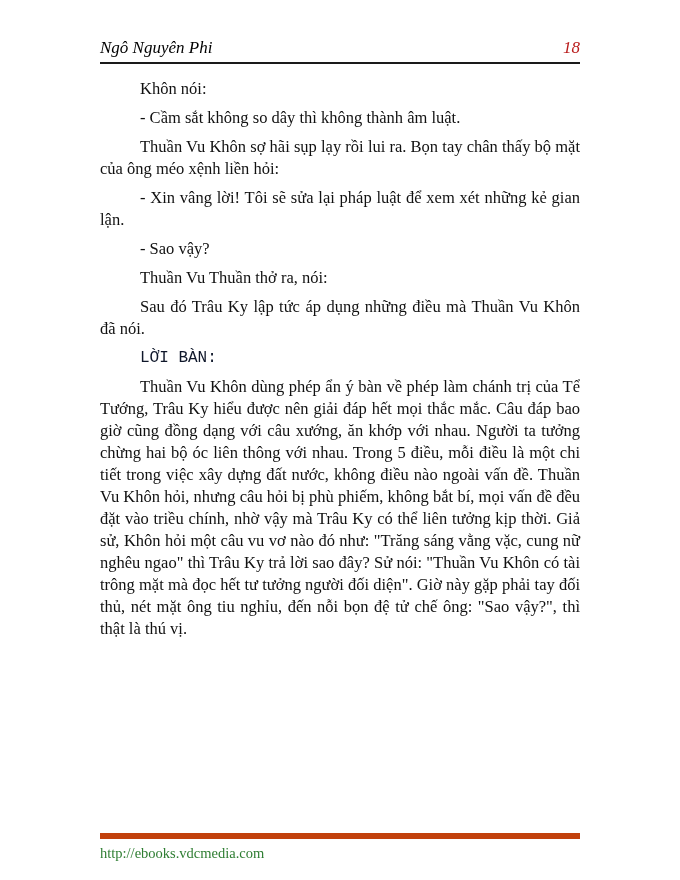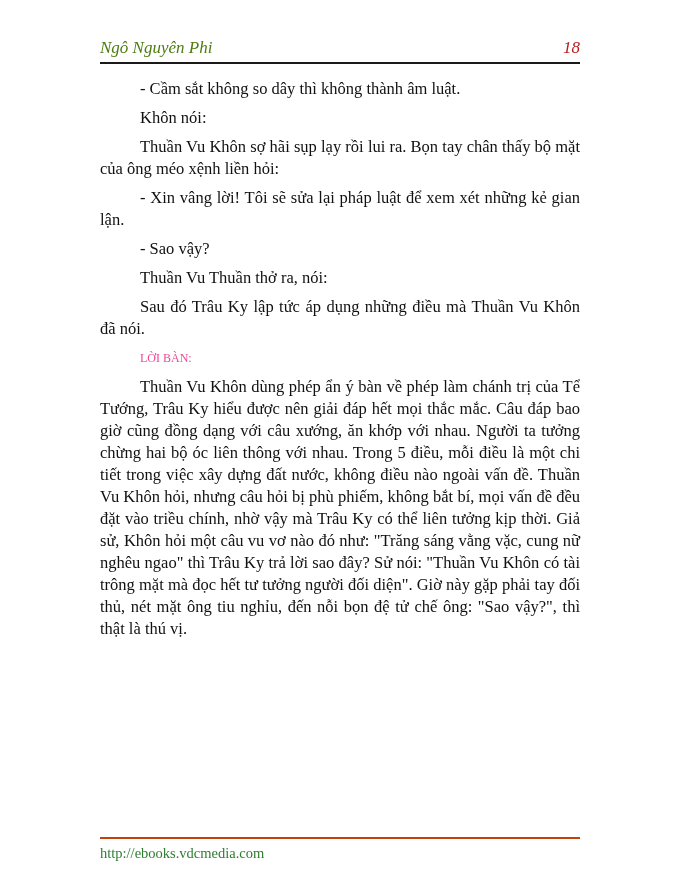--- a/index.html
+++ b/index.html
@@ -22,21 +22,21 @@
     top: 38px;
     left: 100px;
     right: 100px;
     display: flex;
     justify-content: space-between;
     align-items: baseline;
     font-style: italic;
     font-size: 17px;
   }
   .header .author {
-    color: #4d7c0f;
+    color: #000000;
   }
   .header .page-number {
     color: #b91c1c;
   }
   .header-rule {
     position: absolute;
     top: 62px;
     left: 100px;
     right: 100px;
     border: none;
@@ -52,29 +52,30 @@
     line-height: 22px;
     text-align: justify;
   }
   .content p {
     margin: 0 0 7px 0;
     text-indent: 40px;
   }
   .section-heading {
     margin: 22px 0 14px 0;
     text-indent: 40px;
-    color: #ec4899;
-    font-size: 12px;
+    color: #0f172a;
+    font-size: 16px;
+    font-family: Liberation Mono, monospace;
   }
   .footer {
     position: absolute;
     left: 100px;
     right: 100px;
     bottom: 18px;
-    border-top: 2px solid #c2410c;
+    border-top: 6px solid #c2410c;
     padding-top: 6px;
     font-size: 14.5px;
   }
   .footer a {
     color: #2e7d32;
     text-decoration: none;
   }
 </style>
 </head>
 <body>
@@ -83,22 +84,22 @@
 
   <div class="header">
     <span class="author">Ngô Nguyên Phi</span>
     <span class="page-number">18</span>
   </div>
 
   <hr class="header-rule">
 
   <div class="content">
     <div>
+        <p>Khôn nói:</p>
         <p>- Cầm sắt không so dây thì không thành âm luật.</p>
-        <p>Khôn nói:</p>
         <p>Thuần Vu Khôn sợ hãi sụp lạy rồi lui ra. Bọn tay chân thấy bộ mặt của ông méo xệnh liền hỏi:</p>
         <p>- Xin vâng lời! Tôi sẽ sửa lại pháp luật để xem xét những kẻ gian lận.</p>
         <p>- Sao vậy?</p>
         <p>Thuần Vu Thuần thở ra, nói:</p>
         <p>Sau đó Trâu Ky lập tức áp dụng những điều mà Thuần Vu Khôn đã nói.</p>
       </div>
 
     <p class="section-heading">LỜI BÀN:</p>
 
     <div>

